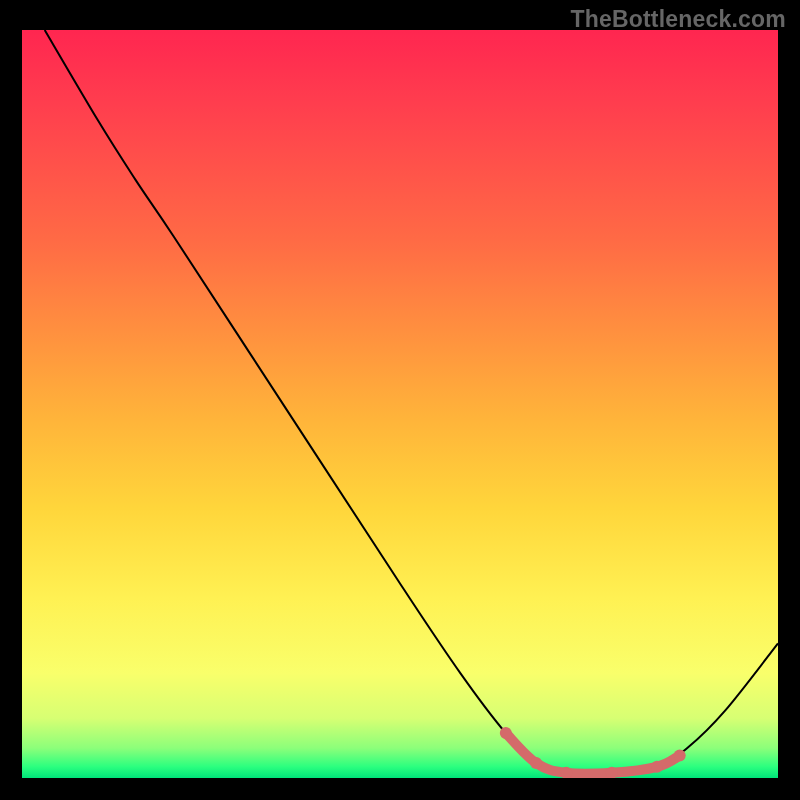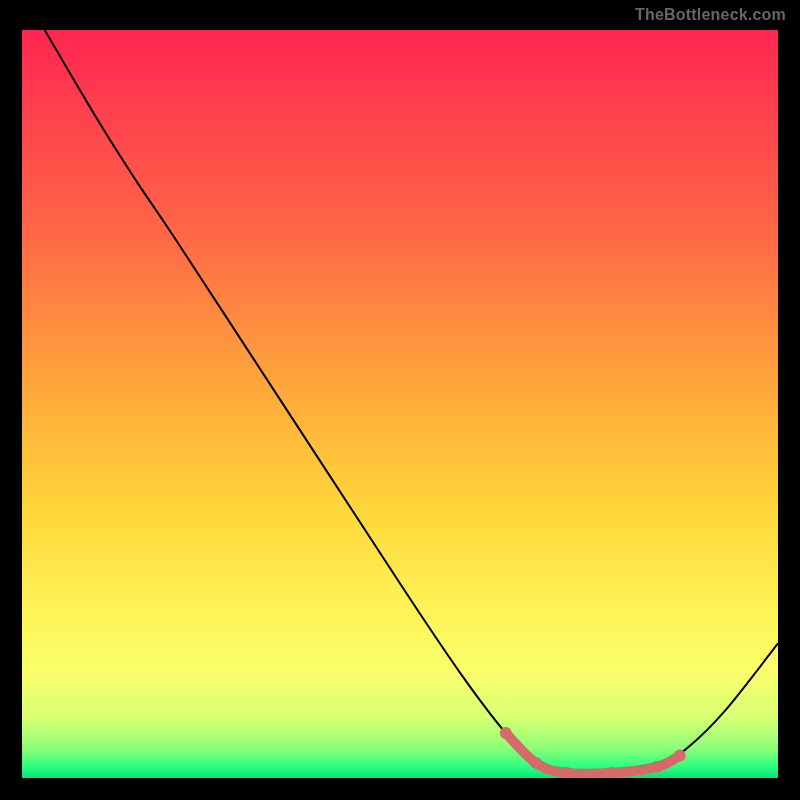--- a/index.html
+++ b/index.html
@@ -15,21 +15,21 @@
     position: relative;
     width: 800px;
     height: 800px;
     background: #000;
   }
   .watermark {
     position: absolute;
     top: 6px;
     right: 14px;
     color: #666;
-    font-size: 16px;
+    font-size: 23px;
     font-weight: 600;
     letter-spacing: 0.2px;
     z-index: 5;
   }
   .plot {
     position: absolute;
     left: 22px;
     top: 30px;
     width: 756px;
     height: 748px;

